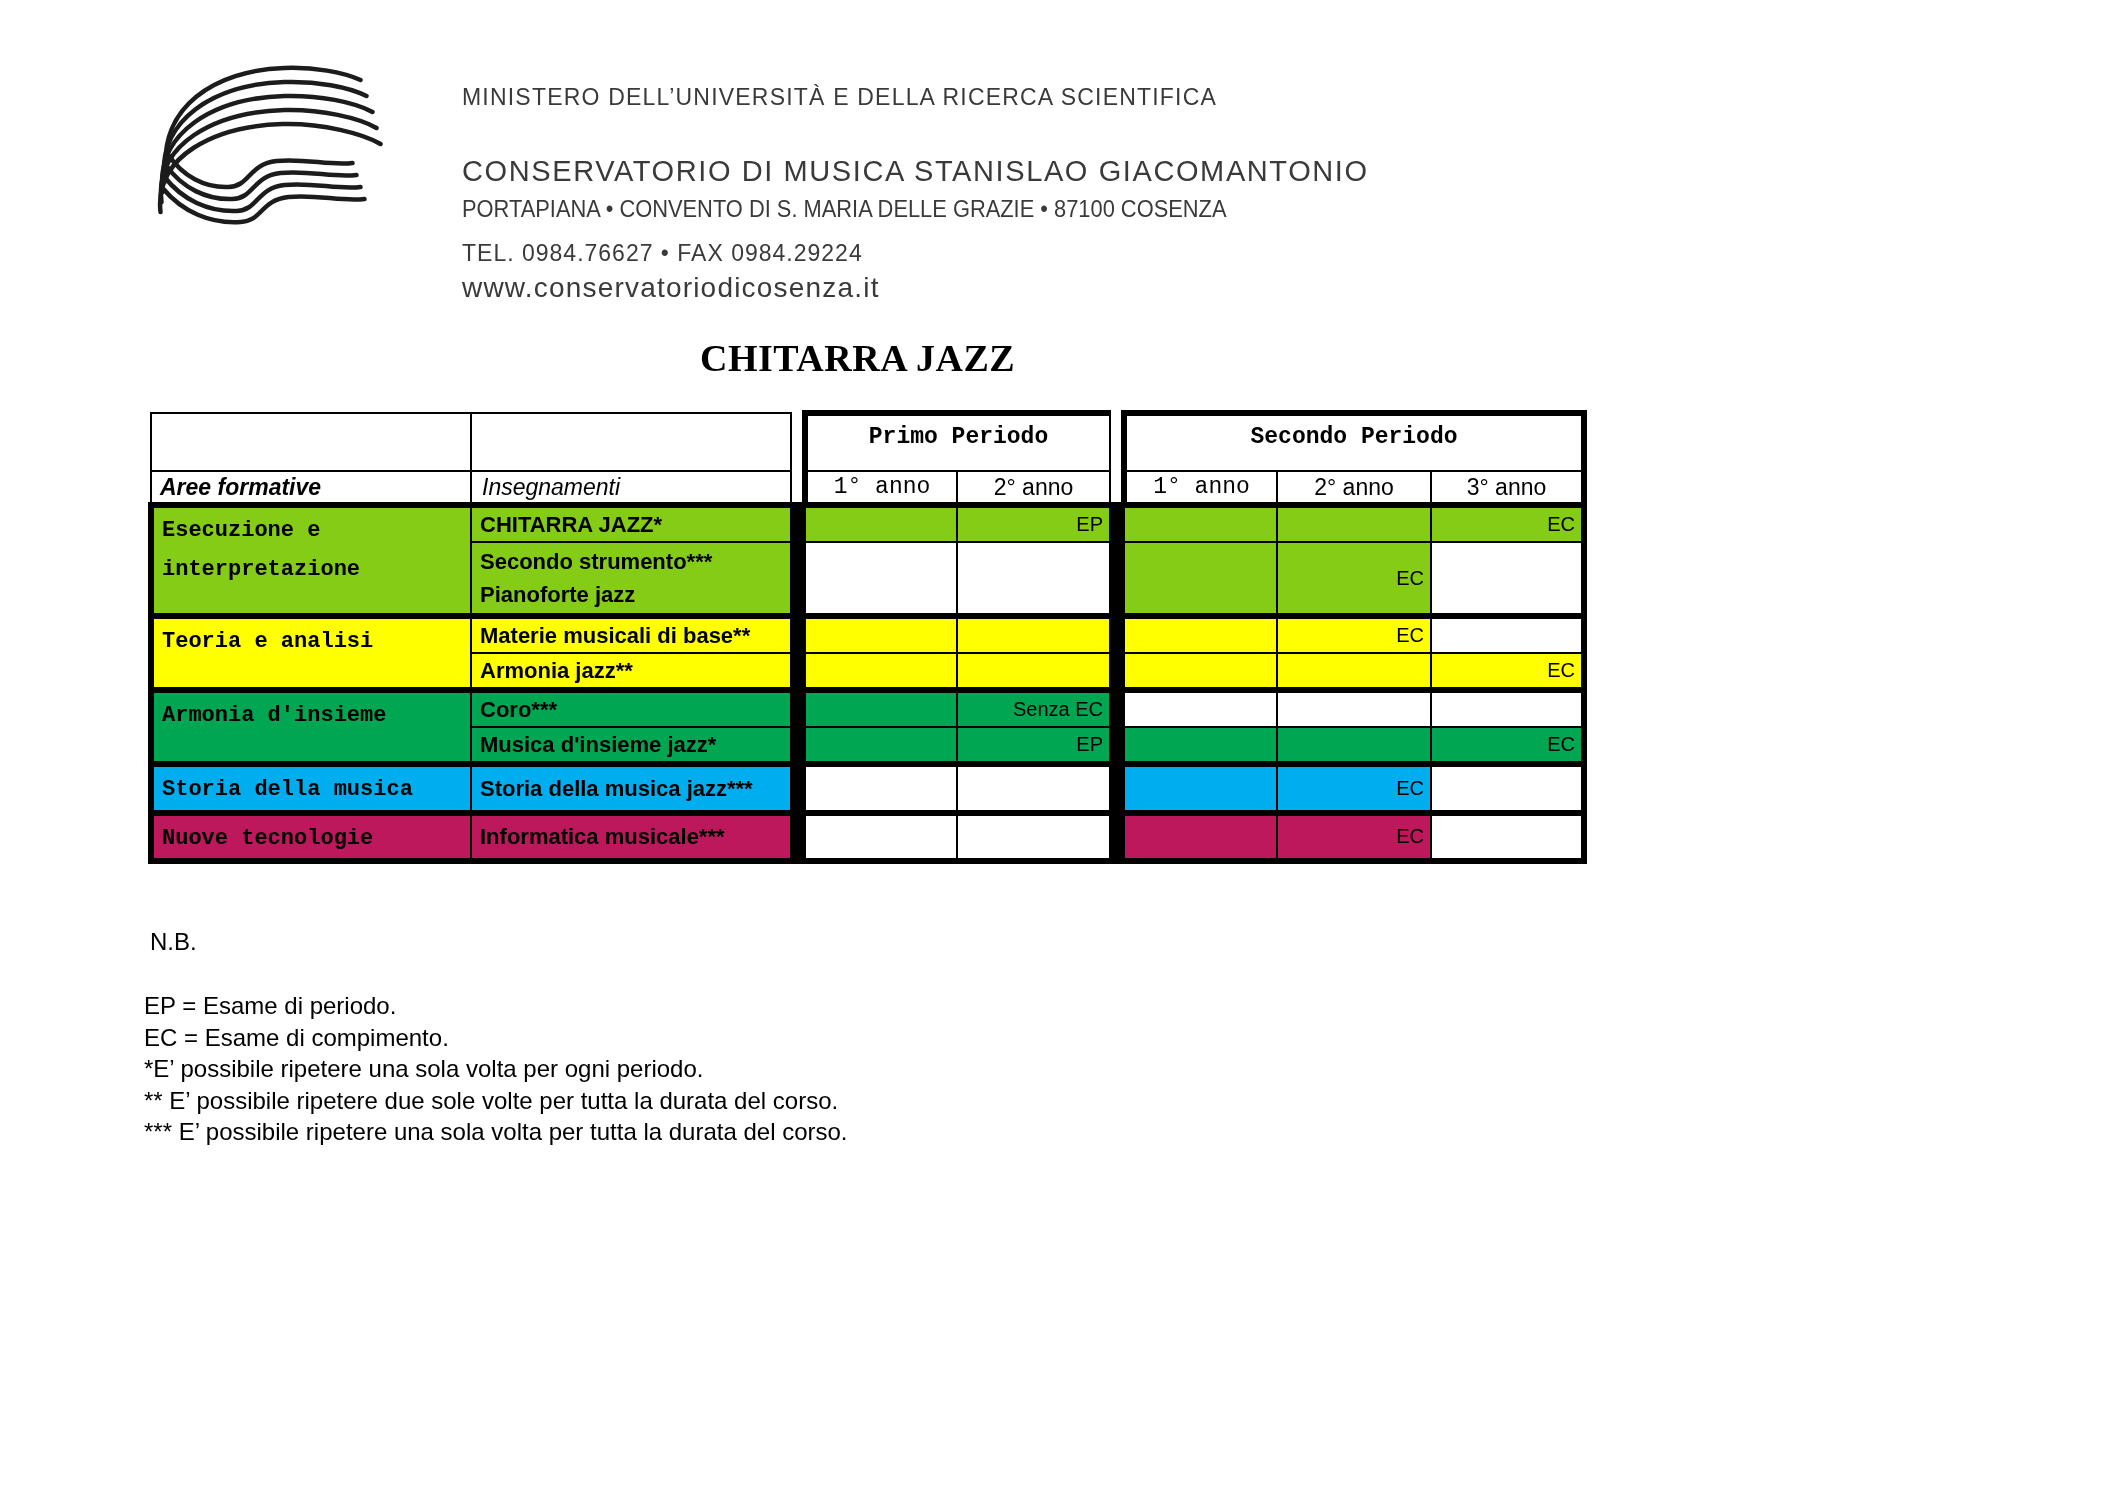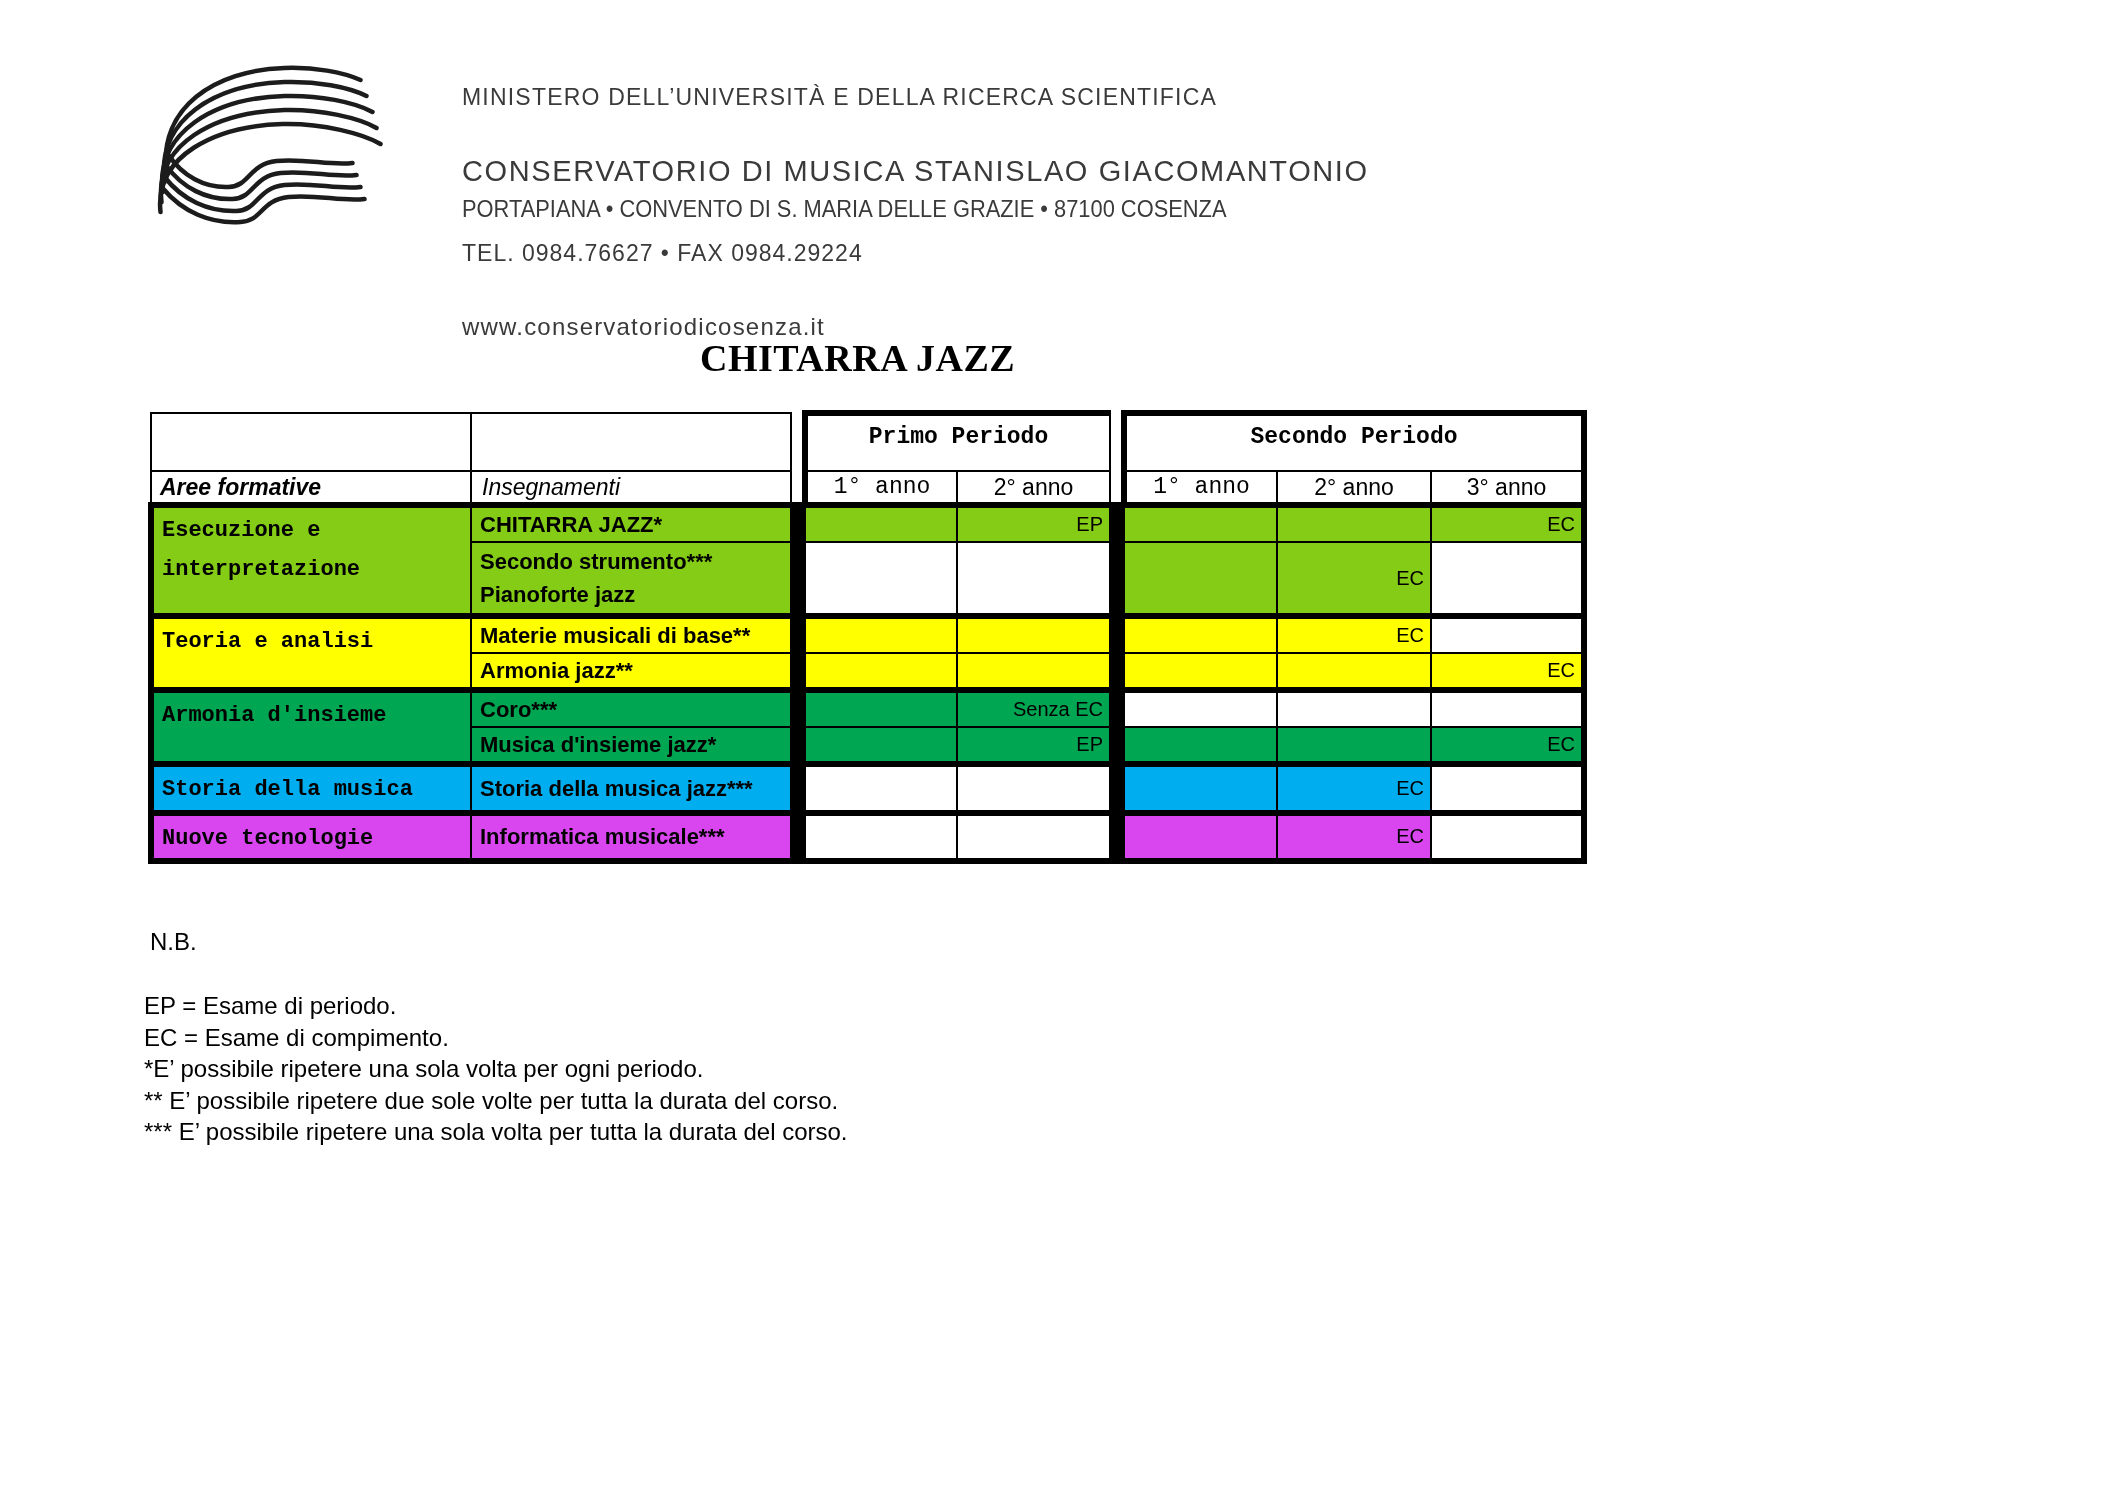--- a/index.html
+++ b/index.html
@@ -8,21 +8,21 @@
   .page{position:absolute;inset:0;background:#fff;}
 
   
   .logo{position:absolute;left:150px;top:60px;width:245px;height:170px;}
   .lh{position:absolute;left:462px;color:#3a3a3a;white-space:nowrap;}
   .lh1{top:84px;font-size:23px;letter-spacing:1.2px;}
   .lh2{top:119px;font-size:23px;letter-spacing:1.2px;}
   .lh3{top:155px;font-size:29px;letter-spacing:1.6px;}
   .lh4{top:196px;font-size:23px;letter-spacing:0;transform:scaleX(.95);transform-origin:left top;}
   .lh5{top:240px;font-size:23px;letter-spacing:1px;}
-  .lh6{top:272px;font-size:24px;letter-spacing:1.2px;margin-top:41px;}
+  .lh6{top:272px;font-size:28px;letter-spacing:1.2px;}
 
   
   .doc-title{position:absolute;left:700px;top:336px;width:820px;text-align:left;
     font-family:"Liberation Serif",serif;font-weight:bold;font-size:38px;letter-spacing:.5px;}
 
   
   .table-wrap{position:absolute;left:148px;top:410px;}
   table{border-collapse:collapse;table-layout:fixed;}
   td{border:2px solid #000;font-size:22px;vertical-align:middle;padding:0;overflow:hidden;}
   
@@ -41,21 +41,21 @@
   .anno{text-align:center;font-size:23px;}
   
   .area{font-weight:bold;vertical-align:top;padding:4px 6px 0 8px;line-height:1.75;
         white-space:pre-line;font-size:22px;}
   .course{font-weight:bold;padding-left:8px;white-space:pre-line;line-height:1.5;font-size:22px;}
   .exam{text-align:right;padding-right:6px;font-size:20px;}
   .bg-red{background:#84cc16;}
   .bg-yellow{background:#ffff00;}
   .bg-green{background:#00a651;}
   .bg-blue{background:#00aeef;}
-  .bg-peach{background:#d946ef;}
+  .bg-peach{background:#be185d;}
   .bg-white{background:#fff;}
 
   
   .nb{position:absolute;left:150px;top:928px;font-size:24px;}
   .notes{position:absolute;left:144px;top:990px;font-size:24px;line-height:31.5px;}
 </style>
 </head>
 <body>
 
 <div class="page">

